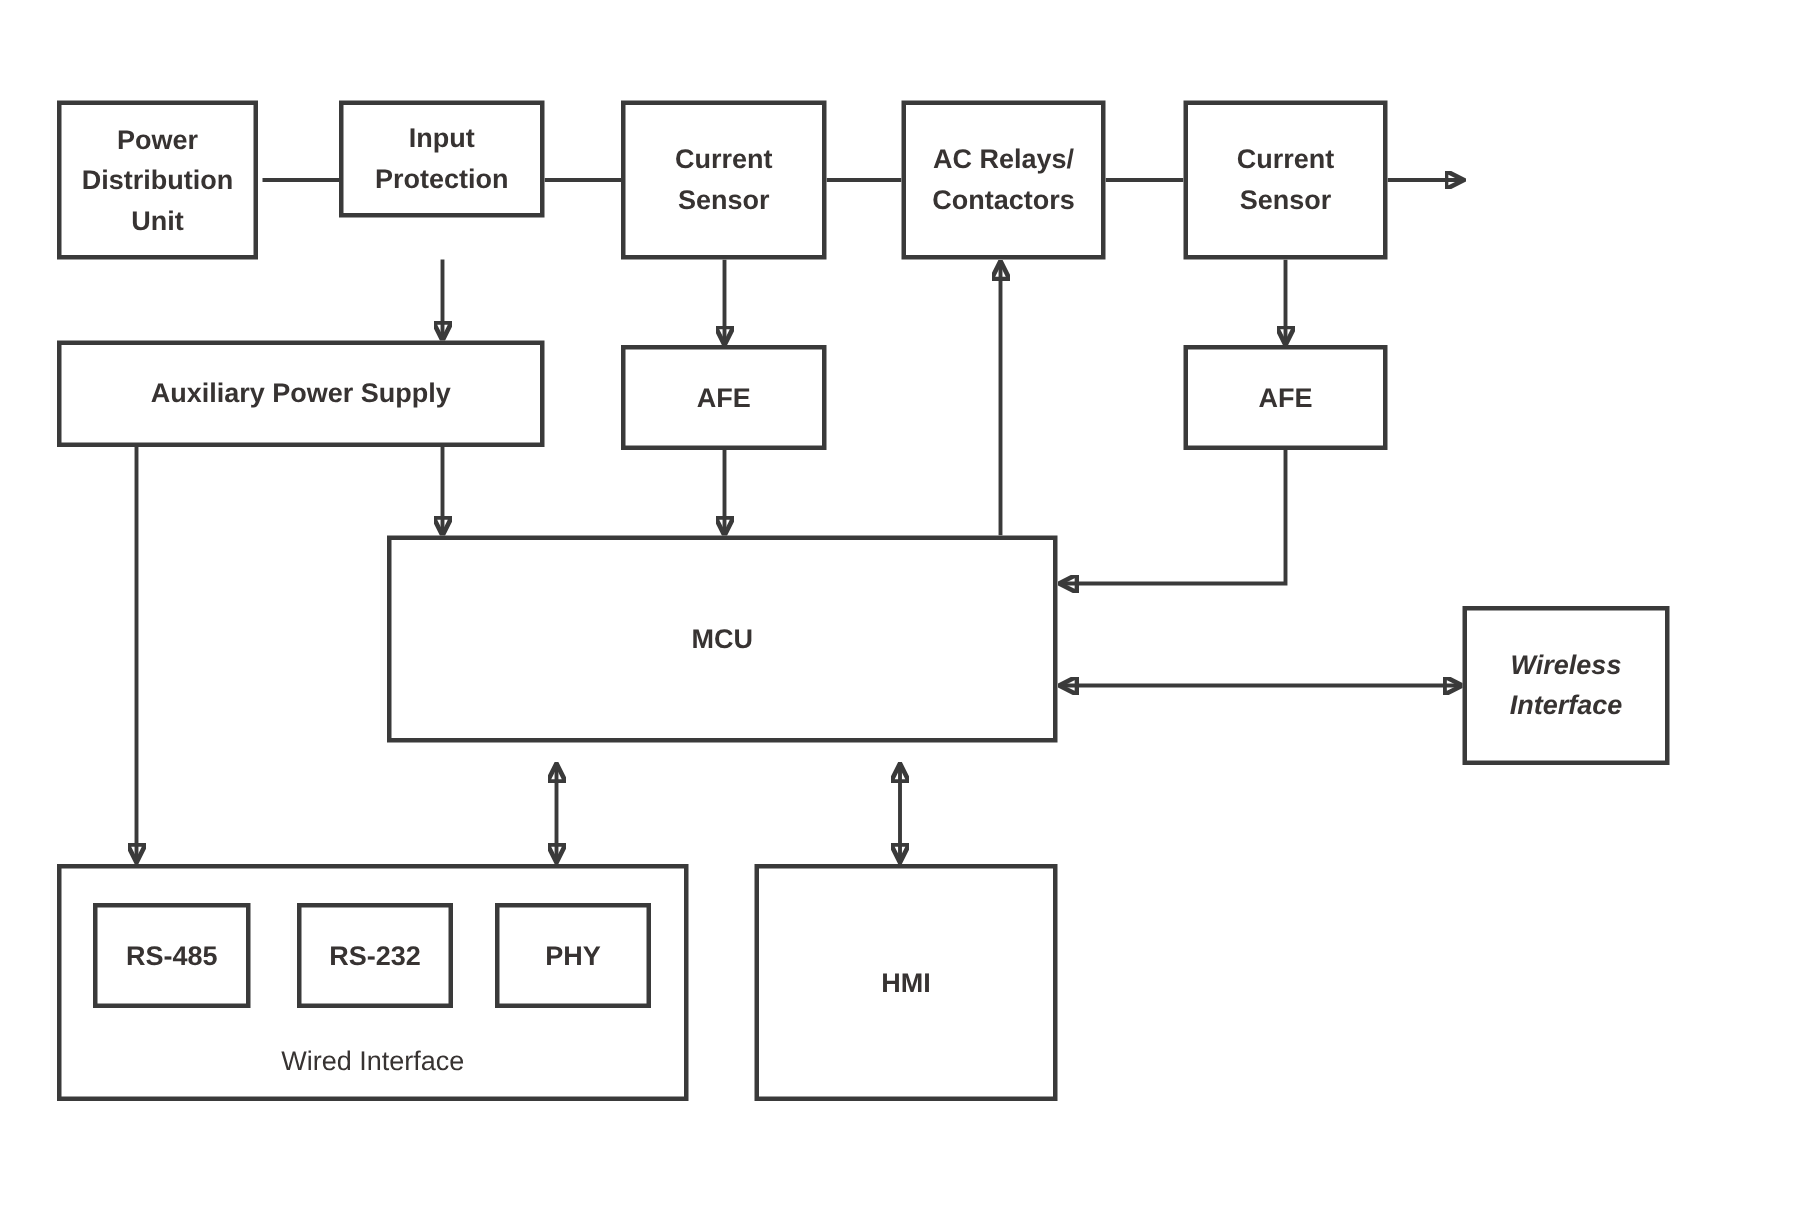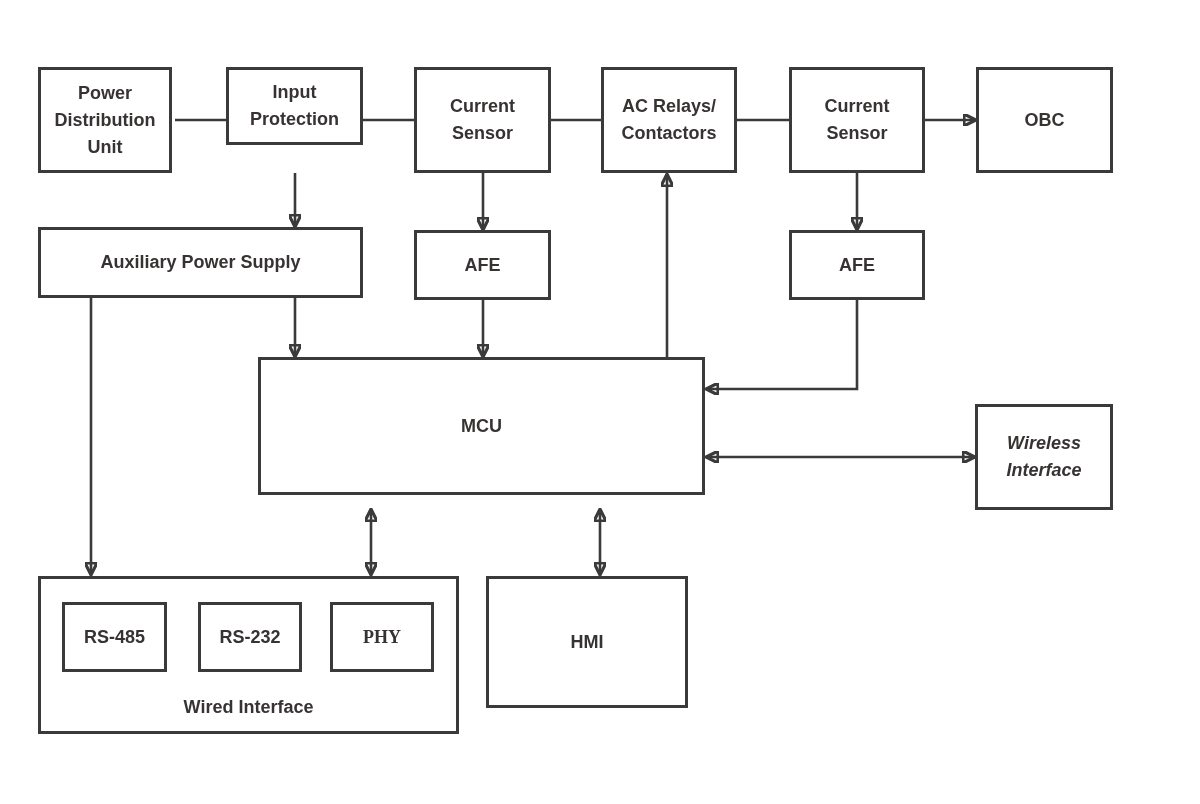--- a/index.html
+++ b/index.html
@@ -46,21 +46,21 @@
     justify-content: center;
     font-size: 18px;
     font-weight: bold;
     color: #373332;
   }
   .group-label {
     position: absolute;
     left: 0; right: 0;
     text-align: center;
     font-size: 18px;
-    font-weight: bold;
+    font-weight: normal;
     color: #373332;
   }
 </style>
 </head>
 <body>
 
 <div class="canvas">
 
   <svg class="wires" viewBox="0 0 1200 804">
     <defs>
@@ -106,23 +106,20 @@
     <span class="lbl">
       <span style="display:block;">AC Relays/</span>
       <span style="display:block;">Contactors</span>
     </span>
   </div>
 
   <div class="node" style="left:789px; top:67px; width:136px; height:106px;">
     <span class="lbl" style="max-width:110px;">Current Sensor</span>
   </div>
 
-  <div class="node" style="left:976px; top:67px; width:137px; height:106px;">
-    <span class="lbl">OBC</span>
-  </div>
 
   <div class="node" style="left:38px; top:227px; width:325px; height:71px;">
     <span class="lbl">Auxiliary Power Supply</span>
   </div>
 
   <div class="node" style="left:414px; top:230px; width:137px; height:70px;">
     <span class="lbl">AFE</span>
   </div>
 
   <div class="node" style="left:789px; top:230px; width:136px; height:70px;">
@@ -137,23 +134,23 @@
     <span class="lbl" style="max-width:110px;font-style:italic;">Wireless Interface</span>
   </div>
 
   <div class="node" style="left:38px; top:576px; width:421px; height:158px;">
     <div class="chip" style="left:21px; top:23px; width:105px; height:70px;">
       <span class="lbl">RS-485</span>
     </div>
     <div class="chip" style="left:157px; top:23px; width:104px; height:70px;">
       <span class="lbl">RS-232</span>
     </div>
-    <div class="chip" style="left:289px; top:23px; width:104px; height:70px;font-family:Liberation Serif, serif;">
+    <div class="chip" style="left:289px; top:23px; width:104px; height:70px;">
       <span class="lbl">PHY</span>
     </div>
     <div class="group-label" style="top:115px;">Wired Interface</div>
   </div>
 
-  <div class="node" style="left:486px; top:576px; width:202px; height:132px;">
+  <div class="node" style="left:503px; top:576px; width:202px; height:158px;">
     <span class="lbl">HMI</span>
   </div>
 
 </div>
 
 </body></html>

